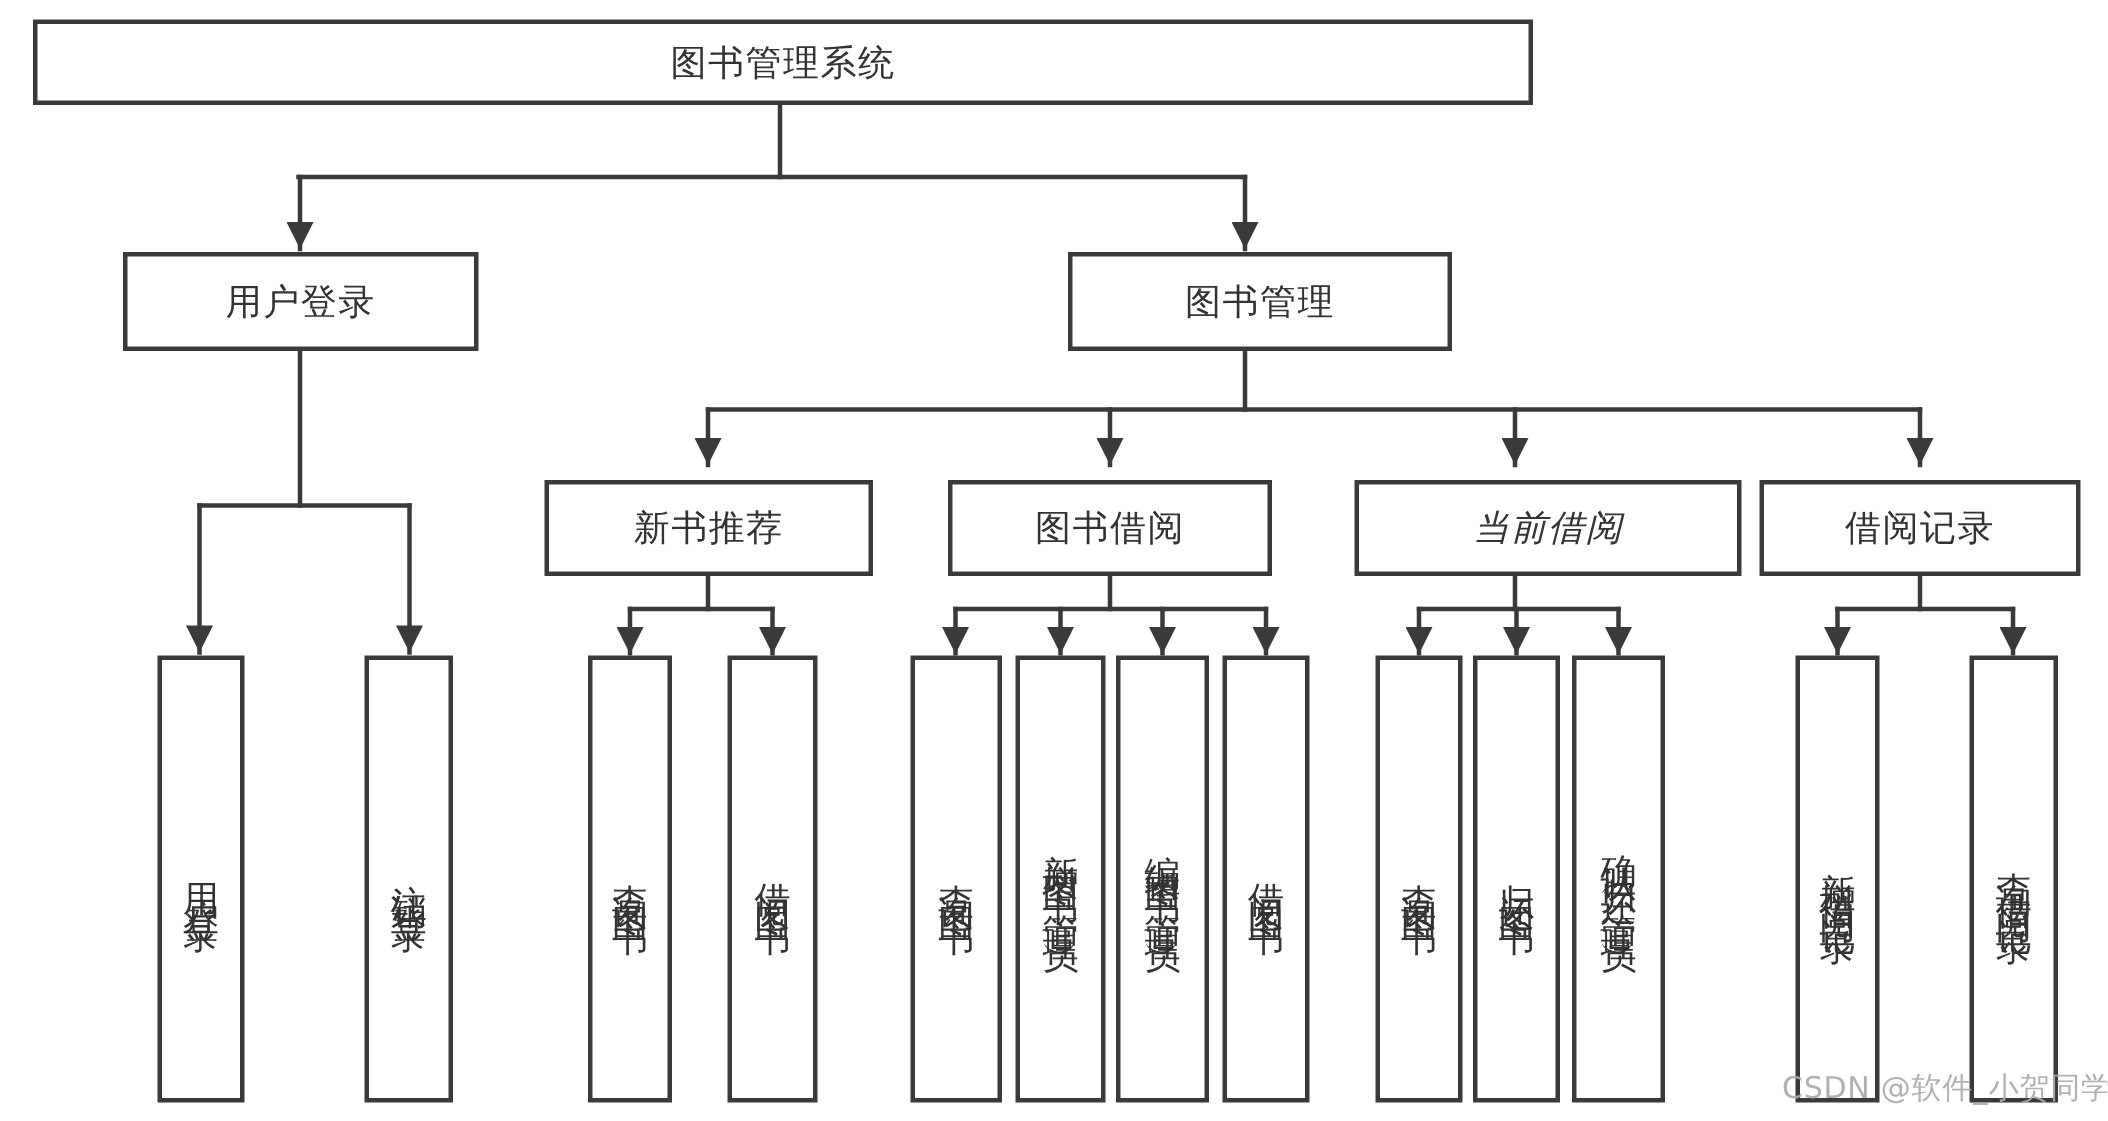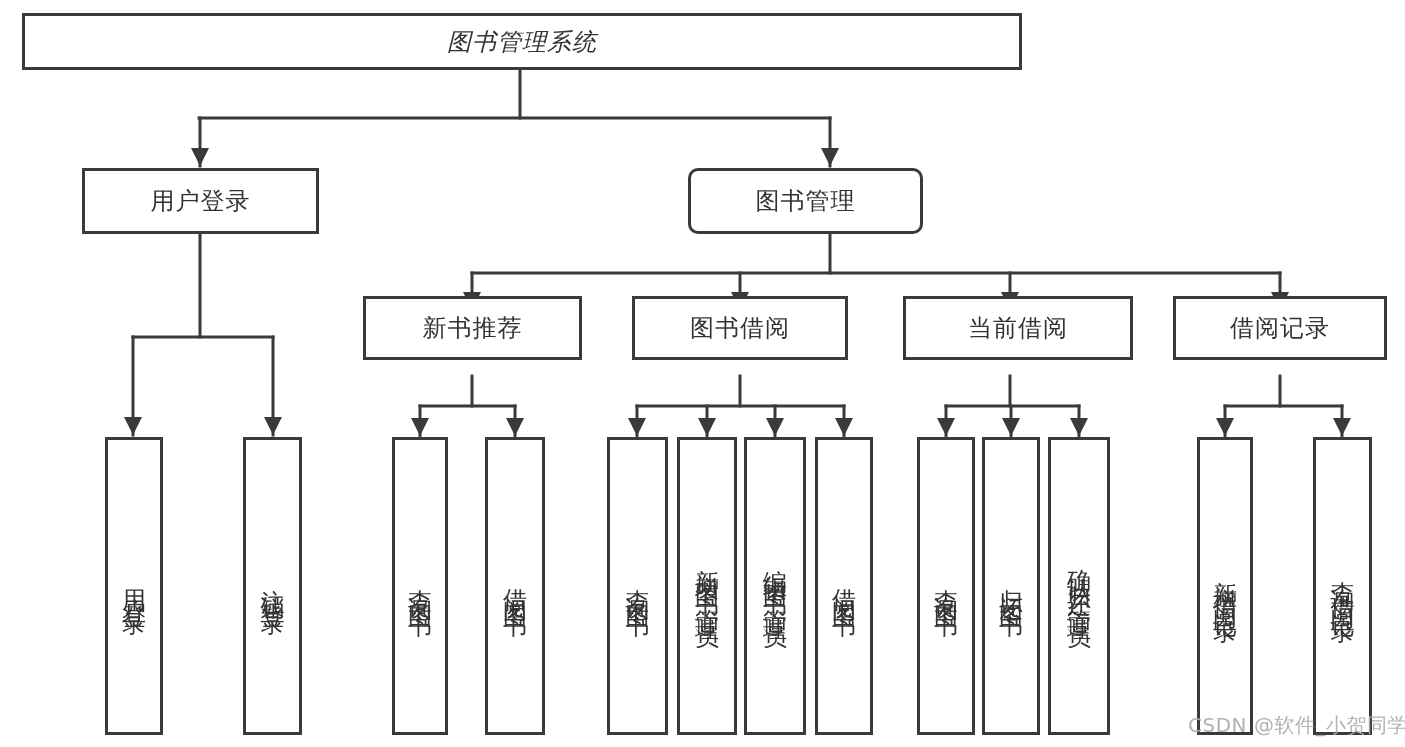--- a/index.html
+++ b/index.html
@@ -16,21 +16,21 @@
     position:absolute;
     box-sizing:border-box;
     border:3px solid #3a3a3a;
     background:#ffffff;
     display:flex;align-items:center;justify-content:center;
     text-align:center;
   }
   .hnode{font-size:24px;letter-spacing:1px;}
   .root{font-size:24px;}
   .lv2{top:168px;height:66px;}
-  .lv3{top:296px;height:64px;}
+  .lv3{top:320px;height:64px;}
   .leaf{top:437px;height:298px;}
   .vtext{
     writing-mode:vertical-rl;
     text-orientation:mixed;
     font-size:24px;
     letter-spacing:8px;
     line-height:1;
     white-space:nowrap;
   }
   #watermark{
@@ -92,38 +92,38 @@
       <path d="M1011,406 V436" marker-end="url(#arw)"></path>
       <path d="M1079,406 V436" marker-end="url(#arw)"></path>
 
       <path d="M1280,376 V406"></path>
       <path d="M1225,406 H1342"></path>
       <path d="M1225,406 V436" marker-end="url(#arw)"></path>
       <path d="M1342,406 V436" marker-end="url(#arw)"></path>
     </g>
   </svg>
 
-  <div class="node hnode root" style="left:22px;top:13px;width:1000px;height:57px;font-style:italic;">
+  <div class="node hnode root" style="left:22px;top:13px;width:1000px;height:57px;">
     <span>图书管理系统</span>
   </div>
 
   <div class="node hnode lv2" style="left:82px;width:237px;">
     <span>用户登录</span>
   </div>
-  <div class="node hnode lv2" style="left:688px;width:235px;border-radius:10px;">
+  <div class="node hnode lv2" style="left:712px;width:256px;">
     <span>图书管理</span>
   </div>
 
   <div class="node hnode lv3" style="left:363px;width:219px;">
     <span>新书推荐</span>
   </div>
   <div class="node hnode lv3" style="left:632px;width:216px;text-align:center;">
     <span>图书借阅</span>
   </div>
-  <div class="node hnode lv3" style="left:903px;width:230px;">
+  <div class="node hnode lv3" style="left:903px;width:258px;font-style:italic;">
     <span>当前借阅</span>
   </div>
   <div class="node hnode lv3" style="left:1173px;width:214px;">
     <span>借阅记录</span>
   </div>
 
   <div class="node leaf" style="left:105px;width:58px;">
     <span class="vtext">用户登录</span>
   </div>
   <div class="node leaf" style="left:243px;width:59px;">

